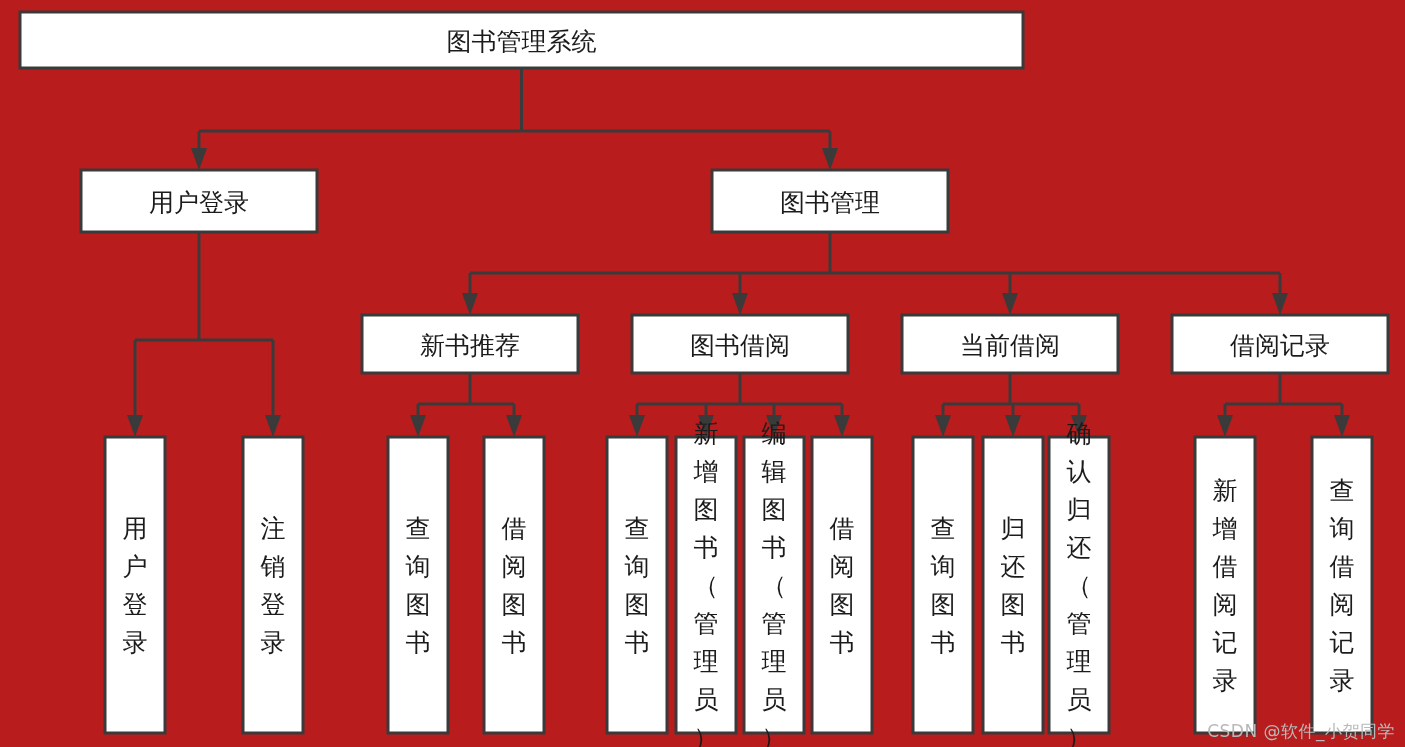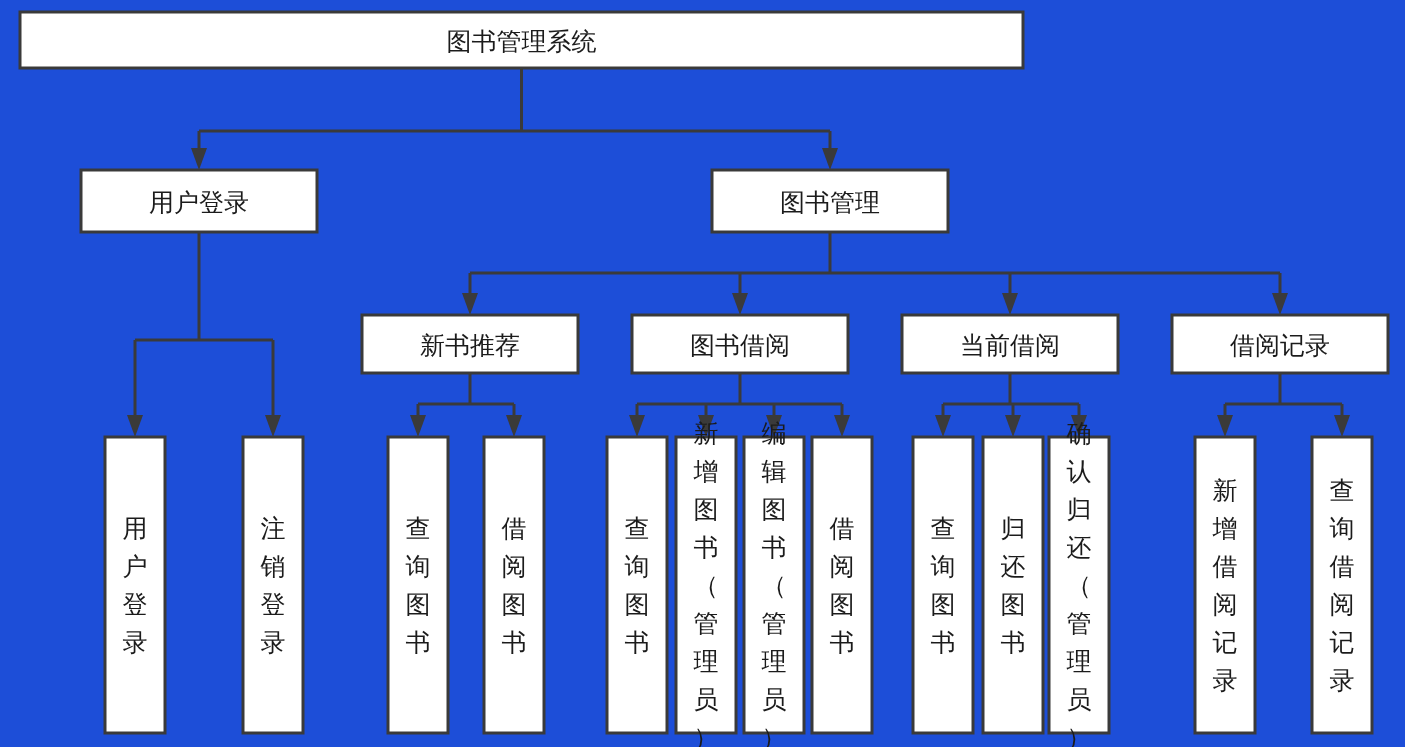--- a/index.html
+++ b/index.html
@@ -1,20 +1,20 @@
 <!DOCTYPE html>
 <html><head>
 <meta charset="utf-8">
 <style>
   html,body{margin:0;padding:0;background:#ffffff;}
   body{
     width:1405px;height:747px;overflow:hidden;
     font-family:"DejaVu Sans","Liberation Sans",sans-serif;
   }
-  #diagram-root{position:relative;width:1405px;height:747px;background:#1d4ed8;}
+  #diagram-root{position:relative;width:1405px;height:747px;background:#b91c1c;}
   svg#tree{position:absolute;left:0;top:0;width:1405px;height:747px;display:block;}
   .box-rect{fill:#ffffff;stroke:#3a3a3a;stroke-width:3;}
   .conn{stroke:#3a3a3a;stroke-width:3;fill:none;stroke-linecap:butt;}
   .arrow-head{fill:#3a3a3a;stroke:none;}
   .node-label{
     font-family:"DejaVu Sans","Liberation Sans",sans-serif;
     fill:#1b1b1b;
     text-anchor:middle;
     dominant-baseline:central;
   }
@@ -176,13 +176,14 @@
           <rect x="1195" y="437" width="60" height="296" class="box-rect"></rect>
           <text x="1225" class="node-label lbl-v"><tspan x="1225" y="490">新</tspan><tspan x="1225" y="528">增</tspan><tspan x="1225" y="566">借</tspan><tspan x="1225" y="604">阅</tspan><tspan x="1225" y="642">记</tspan><tspan x="1225" y="680">录</tspan></text>
         </g>
         <g>
           <rect x="1312" y="437" width="60" height="296" class="box-rect"></rect>
           <text x="1342" class="node-label lbl-v"><tspan x="1342" y="490">查</tspan><tspan x="1342" y="528">询</tspan><tspan x="1342" y="566">借</tspan><tspan x="1342" y="604">阅</tspan><tspan x="1342" y="642">记</tspan><tspan x="1342" y="680">录</tspan></text>
         </g>
       </g>
   </svg>
 
+  <div class="watermark">CSDN @软件_小贺同学</div>
 </div>
 
 </body></html>

